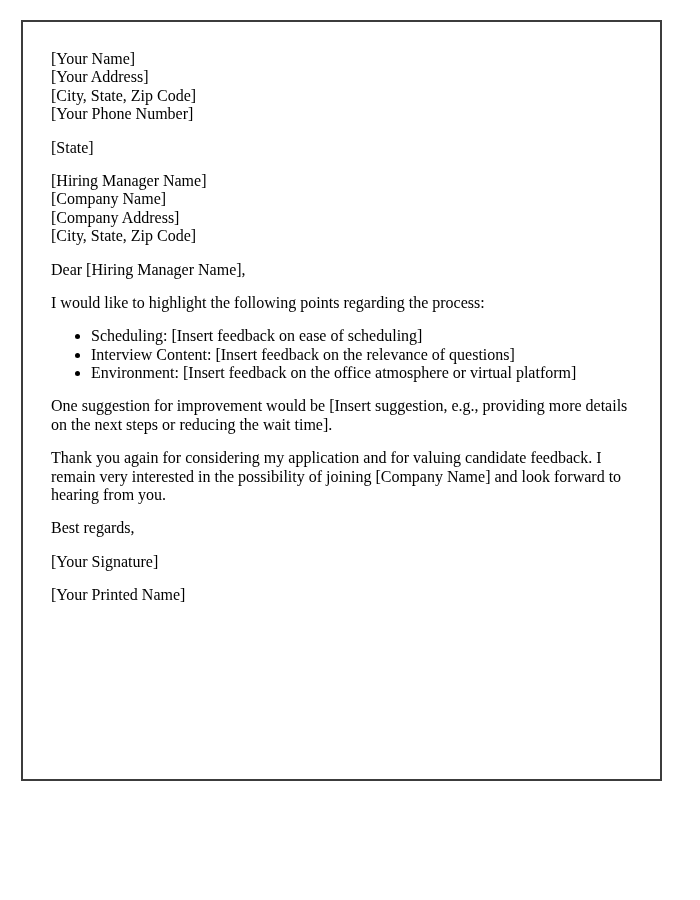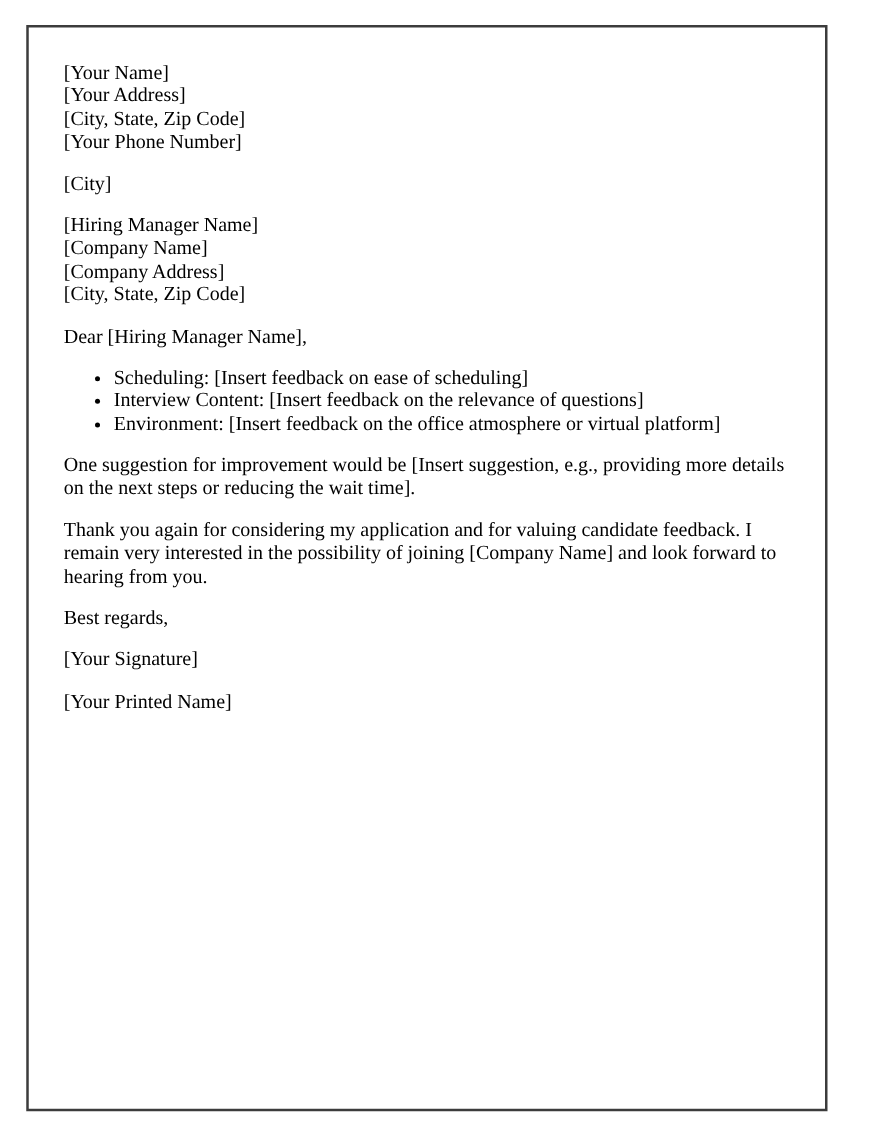--- a/index.html
+++ b/index.html
@@ -14,21 +14,21 @@
     font-family: "Liberation Serif", serif;
     font-size: 16px;
     color: #000000;
     line-height: 1.15;
   }
   .letter {
     position: absolute;
     left: 21px;
     top: 20px;
     width: 641px;
-    height: 869px;
+    height: 761px;
     box-sizing: border-box;
     border: 2px solid #3c3c3c;
     padding: 13px 26px 0 28px;
     background: #ffffff;
     overflow: hidden;
   }
   .para {
     margin: 15px 0;
   }
   .line {
@@ -50,33 +50,34 @@
 
 <div class="letter">
 
   <div class="para">
     <div class="line">[Your Name]</div>
     <div class="line">[Your Address]</div>
     <div class="line">[City, State, Zip Code]</div>
     <div class="line">[Your Phone Number]</div>
   </div>
 
-  <p class="para">[City]</p>
+  <p class="para">[State]</p>
 
   <div class="para">
     <div class="line">[Hiring Manager Name]</div>
     <div class="line">[Company Name]</div>
     <div class="line">[Company Address]</div>
     <div class="line">[City, State, Zip Code]</div>
   </div>
 
   <p class="para">Dear [Hiring Manager Name],</p>
 
 
 
+  <p class="para">I would like to highlight the following points regarding the process:</p>
 
   <ul class="feedback-list">
     <li><span class="bold">Scheduling:</span><span> [Insert feedback on ease of scheduling]</span></li>
     <li><span class="bold">Interview Content:</span><span> [Insert feedback on the relevance of questions]</span></li>
     <li><span class="bold">Environment:</span><span> [Insert feedback on the office atmosphere or virtual platform]</span></li>
   </ul>
 
   <p class="para">One suggestion for improvement would be [Insert suggestion, e.g., providing more details on the next steps or reducing the wait time].</p>
 
   <p class="para">Thank you again for considering my application and for valuing candidate feedback. I remain very interested in the possibility of joining [Company Name] and look forward to hearing from you.</p>

